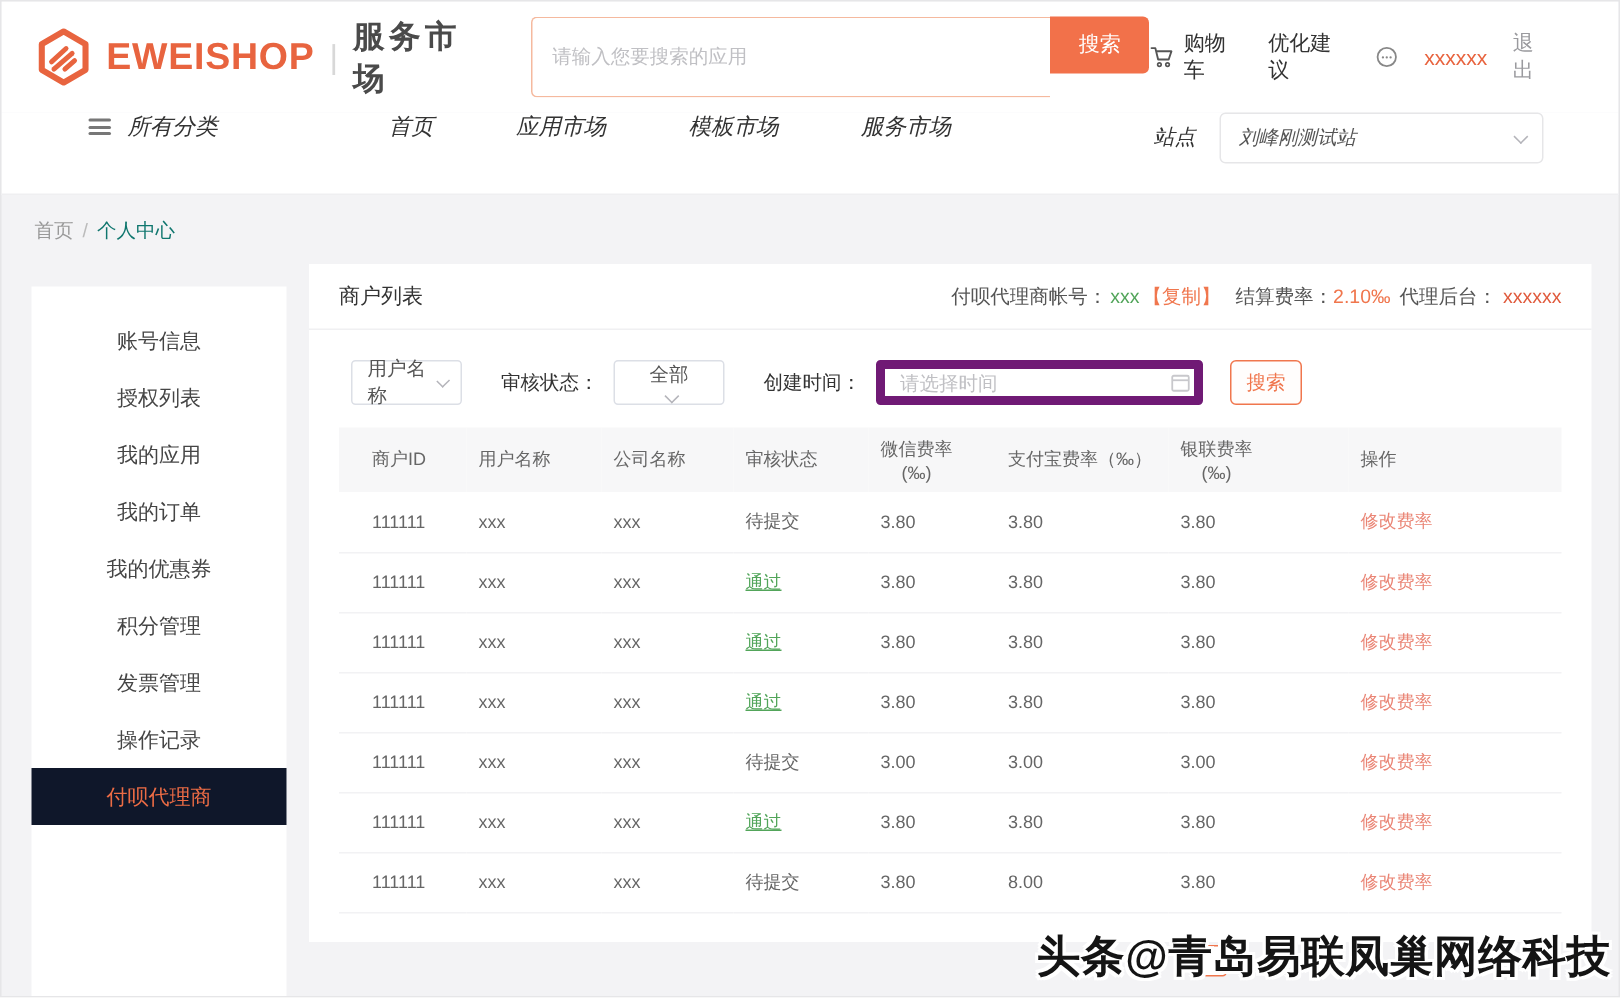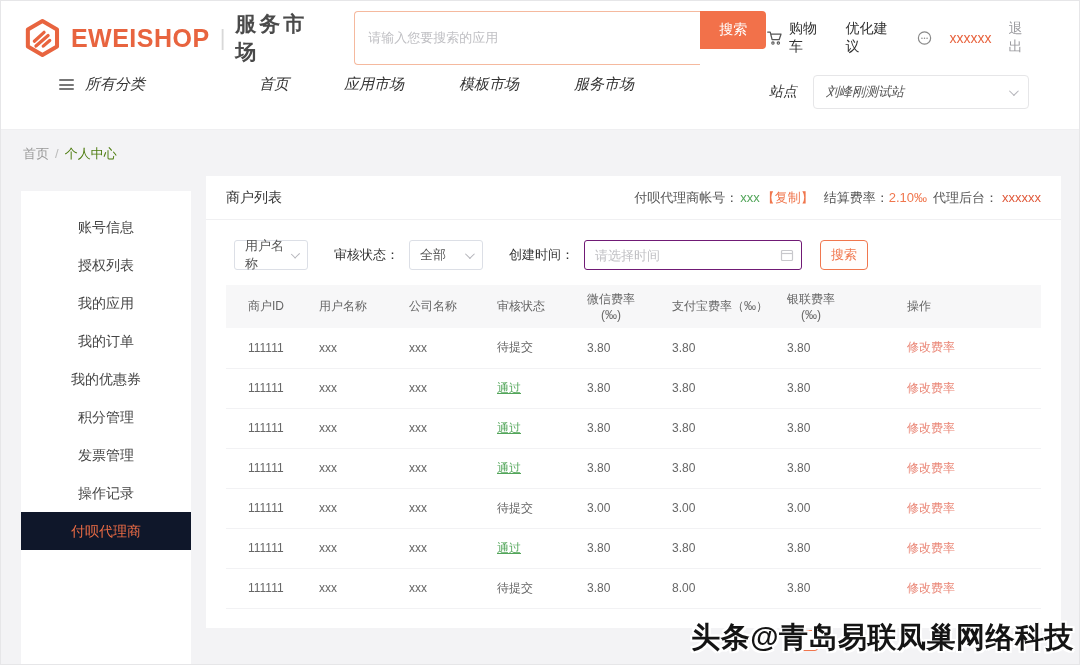--- a/index.html
+++ b/index.html
@@ -28,47 +28,47 @@
   .nav-links { display:flex; gap:55px; margin-left:114px; font-size:15px; color:#333; }
   .nav-link { cursor:pointer; }
   .site { margin-left:auto; display:flex; align-items:center; gap:16px; font-size:14px; color:#333; }
   .site-select { width:216px; height:34px; border:1px solid #e6e6e8; border-radius:4px; display:flex; align-items:center; justify-content:space-between; padding:0 12px; font-size:13px; color:#555; cursor:pointer; background:#fff; }
 
   .chev { display:inline-block; width:7px; height:7px; border-right:1.4px solid #b4b4ba; border-bottom:1.4px solid #b4b4ba; transform:rotate(45deg) translateY(-2px); }
 
   
   .breadcrumb { padding:15px 0 0 22px; font-size:13px; color:#999; }
   .breadcrumb .sep { margin:0 6px; color:#bbb; }
-  .breadcrumb .current { color:#4d7c0f; cursor:pointer; }
+  .breadcrumb .current { color:#0f766e; cursor:pointer; }
 
   
   .sidebar { position:absolute; left:20px; top:190px; width:170px; height:477px; background:#fff; padding-top:17px; }
   .side-item { height:38px; line-height:38px; text-align:center; font-size:14px; color:#454545; cursor:pointer; }
   .side-item.active { background:#0f172a; color:#ec6c45; }
 
   
   .panel { position:absolute; left:205px; top:175px; width:855px; height:452px; background:#fff; }
   .panel-head { height:44px; display:flex; align-items:center; justify-content:space-between; padding:0 20px; border-bottom:1px solid #f0f0f2; }
   .panel-title { font-size:14px; color:#333; }
   .agent-info { font-size:13px; color:#555; display:flex; align-items:center; }
   .agent-info .v-green { color:#52a55a; margin:0 2px; }
   .agent-info .v-copy { color:#f0764d; cursor:pointer; margin-right:10px; }
   .agent-info .v-orange { color:#f0764d; margin-right:6px; }
   .agent-info .v-red { color:#e05a3c; cursor:pointer; margin-left:4px; }
 
   
   .filters { display:flex; align-items:center; padding:20px 18px 0 28px; font-size:13px; color:#333; }
   .f-select { height:30px; border:1px solid #dcdfe6; border-radius:3px; display:flex; align-items:center; justify-content:space-between; padding:0 10px; color:#555; cursor:pointer; background:#fff; }
   .f-select.w1 { width:74px; }
-  .f-select.w2 { width:74px; }
+  .f-select.w2 { width:74px;flex-direction:column; }
   .f-input { height:30px; border:1px solid #dcdfe6; border-radius:3px; padding:0 10px; width:186px; font-size:13px; color:#333; outline:none; margin-left:10px; font-family:inherit; }
   .f-input::placeholder { color:#c0c0c4; }
   .f-label { margin-left:26px; margin-right:10px; color:#333; }
   .date-wrap { position:relative; margin-right:14px; }
-  .date-input { height:30px; border:1px solid #701a75; border-radius:3px; padding:0 28px 0 10px; width:218px; font-size:13px; outline:none; font-family:inherit; }
+  .date-input { height:30px; border:6px solid #701a75; border-radius:3px; padding:0 28px 0 10px; width:218px; font-size:13px; outline:none; font-family:inherit; }
   .date-input::placeholder { color:#c0c0c4; }
   .cal-icon { position:absolute; right:8px; top:8px; }
   .filter-search-btn { height:30px; width:48px; border:1px solid #f0764d; color:#f0764d; background:#fffdfc; border-radius:4px; font-size:13px; cursor:pointer; margin-left:4px; font-family:inherit; }
 
   
   .tbl { width:815px; margin:15px auto 0; border-collapse:collapse; table-layout:fixed; font-size:12px; color:#666; }
   .tbl thead tr { background:#f7f7f8; }
   .tbl th { font-weight:400; color:#666; text-align:left; padding:6px 4px 6px 8px; height:38px; }
   .tbl th:first-child, .tbl td:first-child { padding-left:22px; }
   .tbl th .two { display:inline-block; }

